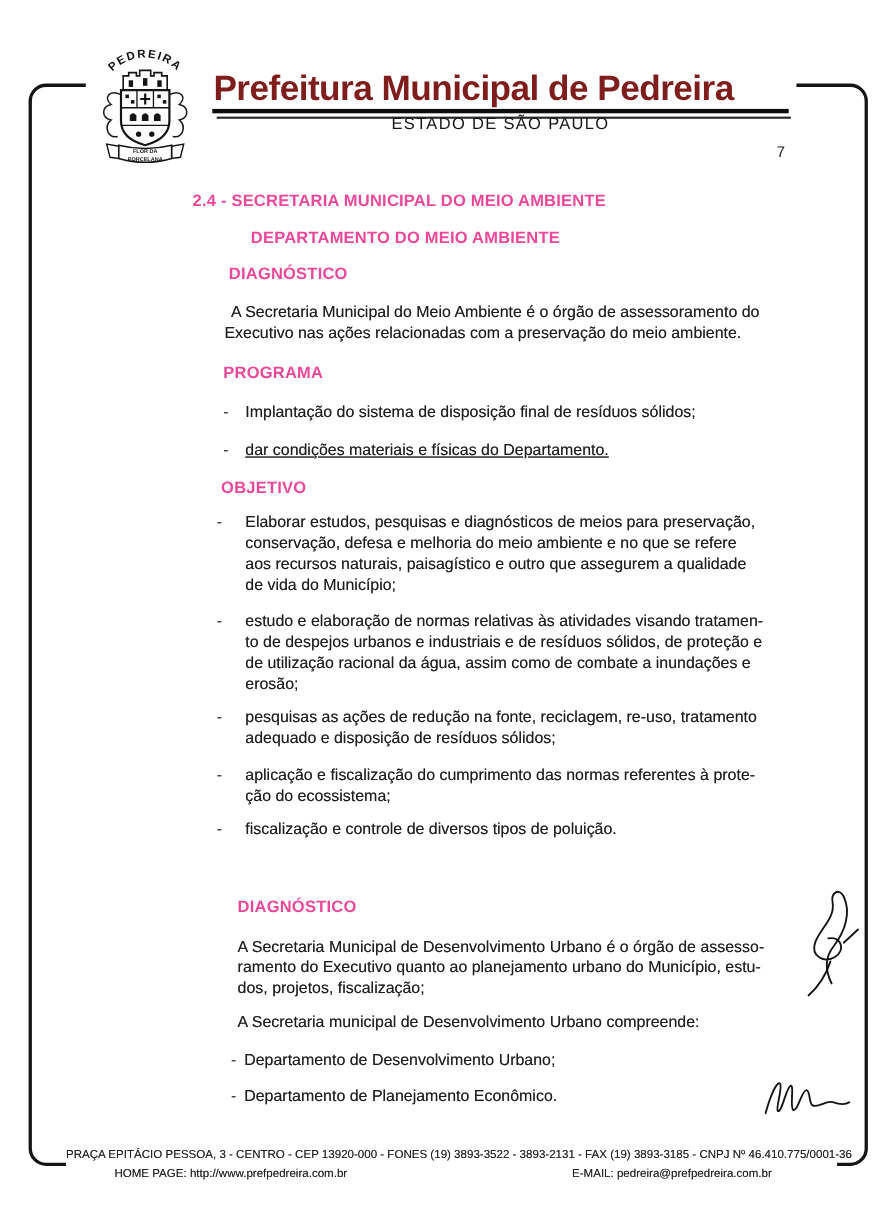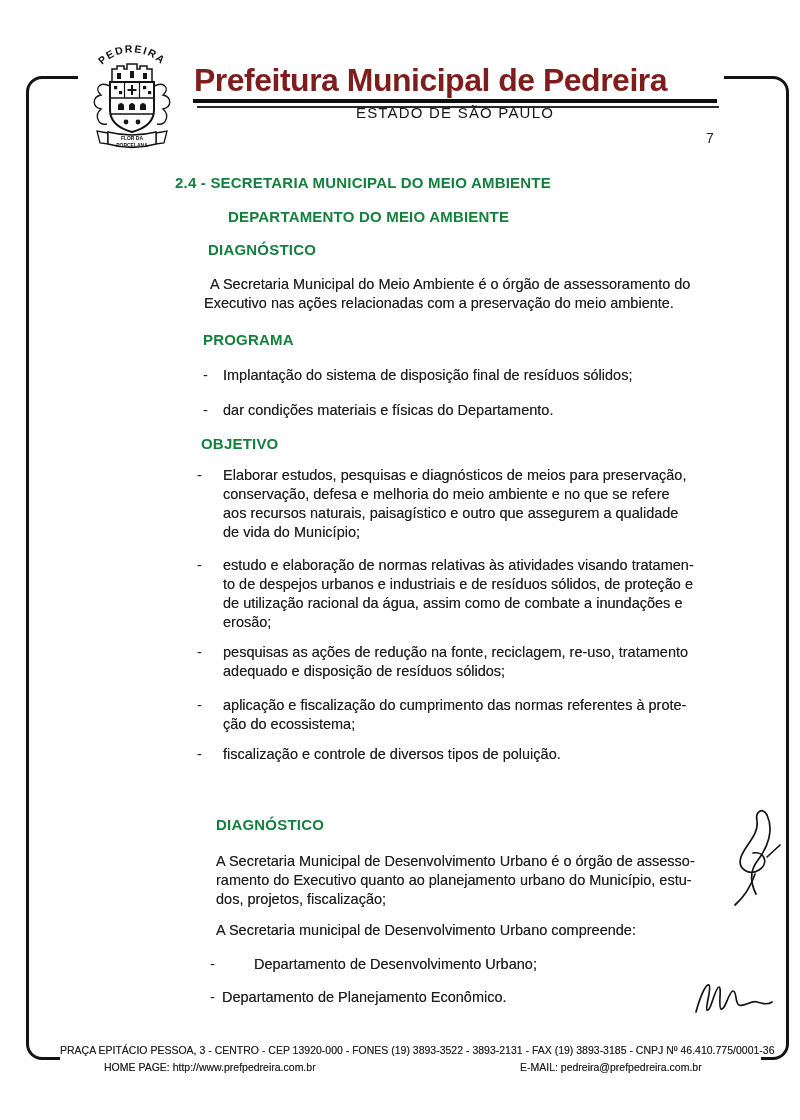--- a/index.html
+++ b/index.html
@@ -20,21 +20,21 @@
     font-size:32px;font-weight:bold;letter-spacing:-0.5px;color:#7f1d1d;
     white-space:nowrap;
   }
   .rule1{position:absolute;left:193px;top:99px;width:524px;height:4px;background:#0d0d0d;}
   .rule2{position:absolute;left:197px;top:106px;width:522px;height:2px;background:#2a2a2a;}
   .subtitle{
     position:absolute;left:193px;top:104px;width:524px;text-align:center;
     font-size:15px;letter-spacing:1.2px;color:#161616;
   }
   .pagenum{position:absolute;left:706px;top:130px;font-size:14px;color:#222;}
-  .h{font-size:15px;font-weight:bold;letter-spacing:0.2px;color:#15803d;white-space:nowrap;}
+  .h{font-size:15px;font-weight:bold;letter-spacing:0.2px;color:#ec4899;white-space:nowrap;}
   .body-txt{
     font-size:14.5px;line-height:19px;color:#1e1e1e;white-space:pre-line;
     text-shadow:0 0 0.4px rgba(0,0,0,0.55);
   }
   .bullet{display:flex;align-items:flex-start;}
   .dash{font-size:14.5px;line-height:19px;color:#1e1e1e;flex:0 0 auto;}
   .crest-svg, .sig-svg{display:block;}
   .footer-line{
     font-size:10.5px;color:#222;white-space:nowrap;letter-spacing:0;
     text-shadow:0 0 0.3px rgba(0,0,0,0.5);
@@ -112,21 +112,21 @@
 Executivo nas ações relacionadas com a preservação do meio ambiente.</div>
 
     <div class="abs h" style="left:203px;top:331px;">PROGRAMA</div>
 
     <div class="abs bullet" style="left:203px;top:366px;">
       <span class="dash" style="width:20px;">-</span>
       <div class="body-txt" style="width:520px;">Implantação do sistema de disposição final de resíduos sólidos;</div>
     </div>
     <div class="abs bullet" style="left:203px;top:401px;">
       <span class="dash" style="width:20px;">-</span>
-      <div class="body-txt" style="width:520px;">dar condições materiais e físicas do Departamento.</div>
+      <div class="body-txt" style="width:520px;text-decoration:underline;">dar condições materiais e físicas do Departamento.</div>
     </div>
 
     <div class="abs h" style="left:201px;top:435px;">OBJETIVO</div>
 
     <div class="abs bullet" style="left:197px;top:466px;">
       <span class="dash" style="width:26px;">-</span>
       <div class="body-txt" style="width:526px;">Elaborar estudos, pesquisas e diagnósticos de meios para preservação,
 conservação, defesa e melhoria do meio ambiente e no que se refere
 aos recursos naturais, paisagístico e outro que assegurem a qualidade
 de vida do Município;</div>
@@ -154,21 +154,21 @@
     </div>
 
     <div class="abs h" style="left:216px;top:816px;">DIAGNÓSTICO</div>
     <div class="abs body-txt" style="left:216px;top:852px;width:532px;">A Secretaria Municipal de Desenvolvimento Urbano é o órgão de assesso-
 ramento do Executivo quanto ao planejamento urbano do Município, estu-
 dos, projetos, fiscalização;</div>
     <div class="abs body-txt" style="left:216px;top:921px;width:532px;">A Secretaria municipal de Desenvolvimento Urbano compreende:</div>
 
     <div class="abs bullet" style="left:210px;top:955px;">
       <span class="dash" style="width:12px;">-</span>
-      <div class="body-txt" style="width:520px;margin-left:32px;">Departamento de Desenvolvimento Urbano;</div>
+      <div class="body-txt" style="width:520px;">Departamento de Desenvolvimento Urbano;</div>
     </div>
     <div class="abs bullet" style="left:210px;top:988px;">
       <span class="dash" style="width:12px;">-</span>
       <div class="body-txt" style="width:520px;">Departamento de Planejamento Econômico.</div>
     </div>
 
     <svg class="sig-svg abs" style="left:726px;top:802px;" width="62" height="108" viewBox="0 0 62 108">
       <g stroke="#141414" stroke-width="1.7" fill="none" stroke-linecap="round">
         <path d="M30 92 C 24 80, 24 68, 32 58 C 42 45, 48 28, 41 13 C 37 5, 29 9, 31 19 C 33 33, 19 43, 15 55 C 11 67, 23 74, 33 68 C 43 62, 39 49, 27 51"></path>
         <path d="M41 55 L54 43"></path>

